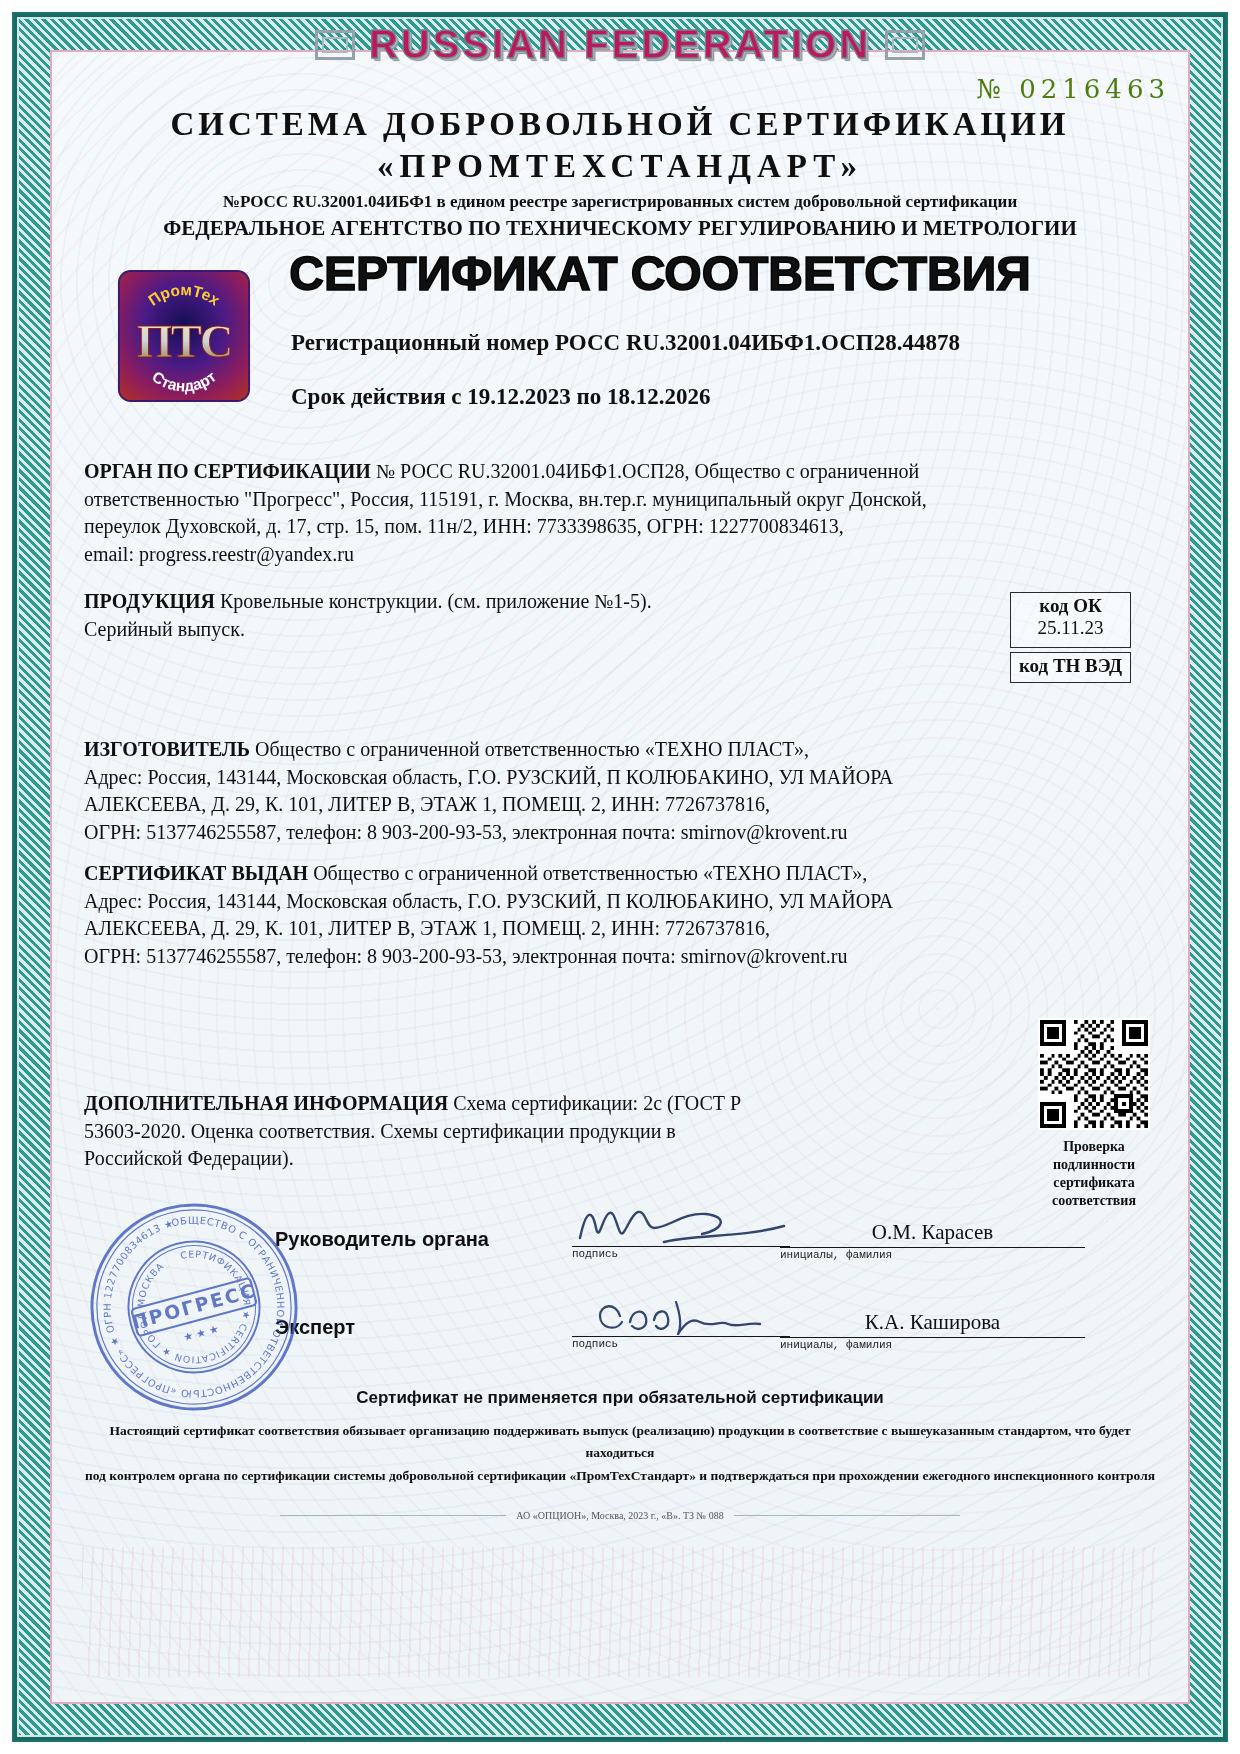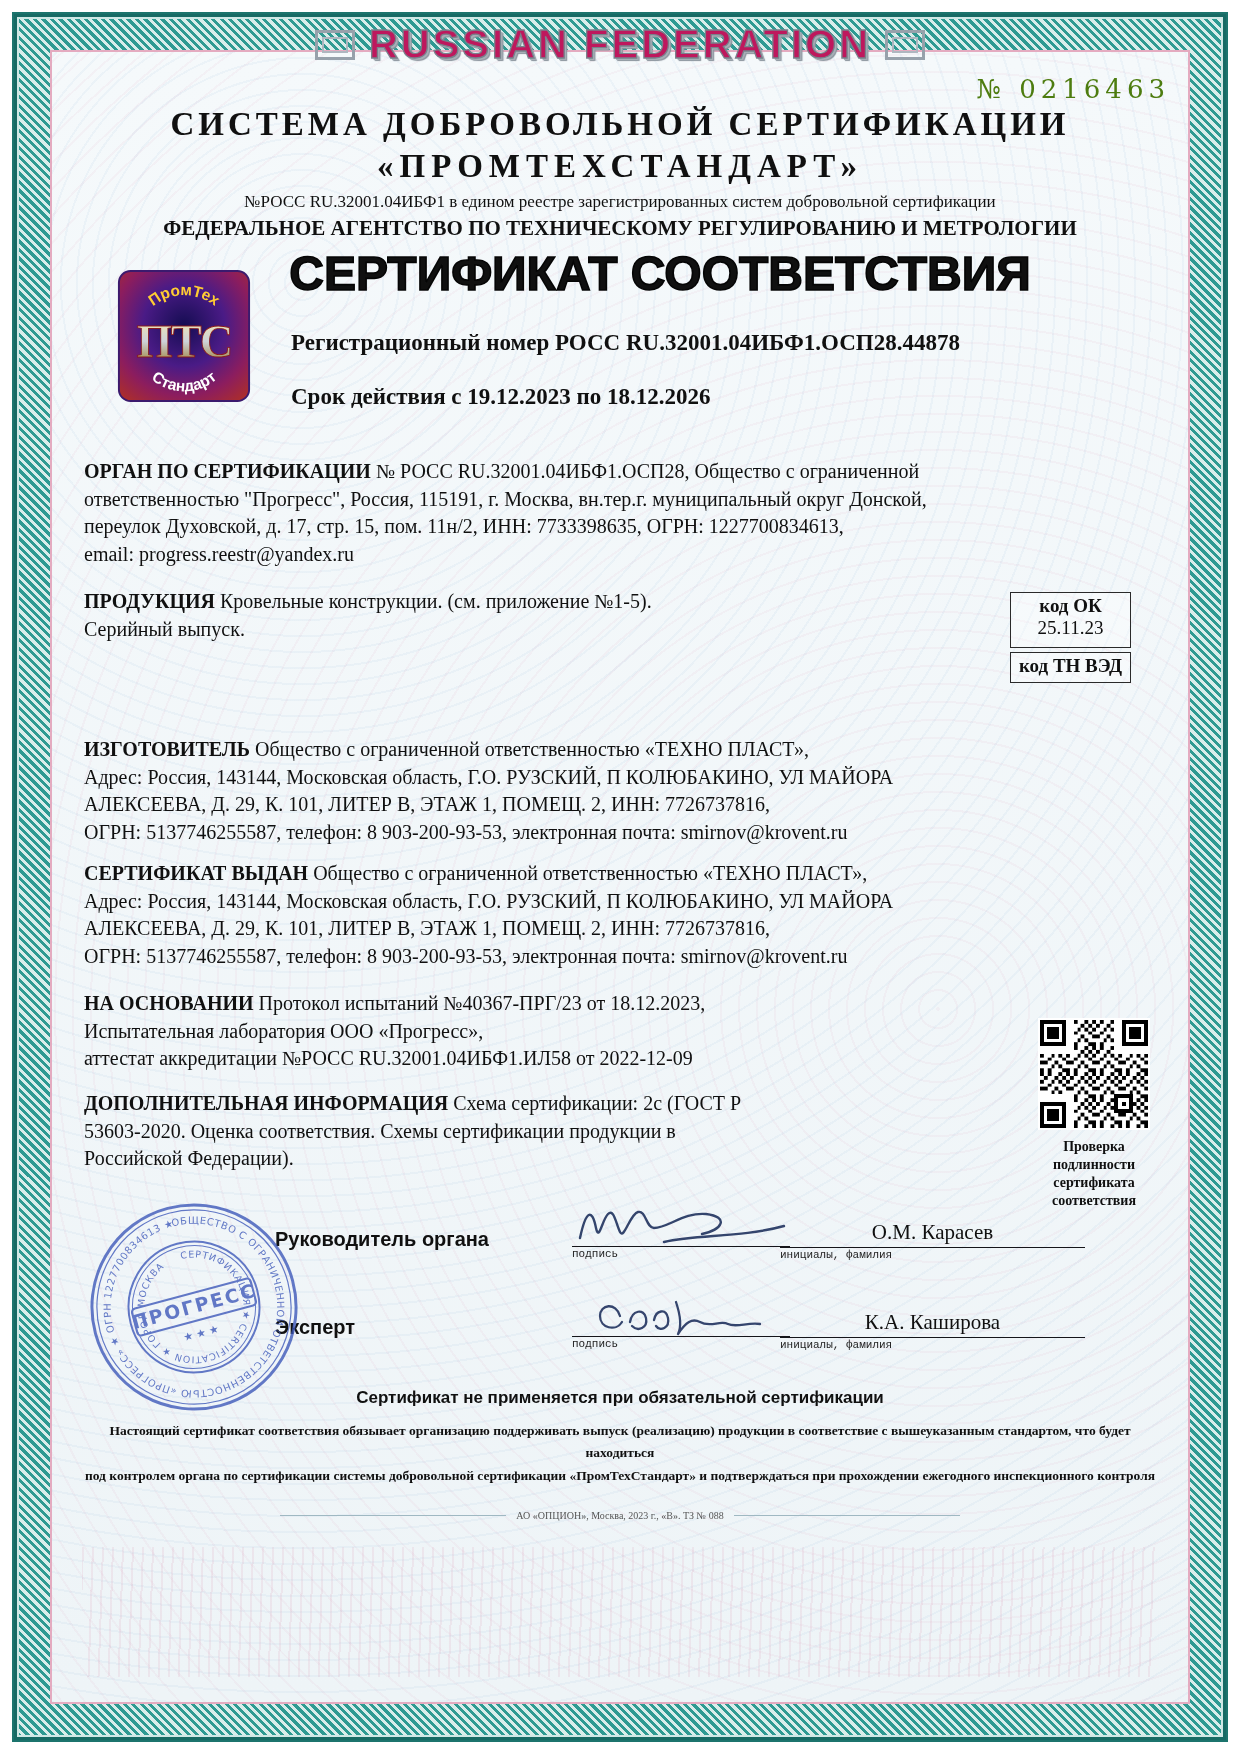--- a/index.html
+++ b/index.html
@@ -20,21 +20,21 @@
     background:repeating-linear-gradient(92deg, rgba(219,139,170,.14) 0 2px, transparent 2px 10px);}
   
   .banner{top:22px;left:0;width:100%;display:flex;justify-content:center;align-items:center;gap:14px;}
   .banner-text{font-family:"Liberation Sans",sans-serif;font-weight:bold;font-size:40px;letter-spacing:3px;
     color:#be185d;-webkit-text-stroke:1.3px #78828c;
     text-shadow:2px 2px 0 #a6aeb6,3px 3px 1px #8a939c;}
   .cert-no{top:74px;right:70px;font-family:"DejaVu Serif",serif;font-size:26px;letter-spacing:5px;color:#4d7c0f;}
   .center{left:0;width:100%;text-align:center;}
   .h-sys{top:106px;font-weight:bold;font-size:33px;letter-spacing:4px;}
   .h-name{top:148px;font-weight:bold;font-size:33px;letter-spacing:6px;}
-  .h-reg{top:192px;font-weight:normal;font-size:17px;}
+  .h-reg{top:192px;font-weight:bold;font-size:17px;}
   .h-agency{top:216px;font-weight:bold;font-size:21px;}
   .doc-title{top:246px;font-family:"Liberation Sans",sans-serif;font-weight:bold;font-size:48px;
     -webkit-text-stroke:1.6px #050505;padding-left:80px;box-sizing:border-box;}
   .regnum{top:330px;left:291px;font-weight:bold;font-size:23px;}
   .validity{top:384px;left:291px;font-weight:bold;font-size:23px;}
   
   .sec{left:84px;font-size:20px;line-height:1.38;}
   .sec b{font-weight:bold;}
   .pre{white-space:pre-line;}
   .codebox{left:1010px;width:121px;border:1.4px solid #2a2a2a;text-align:center;
@@ -153,26 +153,20 @@
   </div>
 
   <div class="abs sec" style="top:860px;width:1072px">
     <b>СЕРТИФИКАТ ВЫДАН</b>
     <span class="pre">Общество с ограниченной ответственностью «ТЕХНО ПЛАСТ»,
 Адрес: Россия, 143144, Московская область, Г.О. РУЗСКИЙ, П КОЛЮБАКИНО, УЛ МАЙОРА
 АЛЕКСЕЕВА, Д. 29, К. 101, ЛИТЕР В, ЭТАЖ 1, ПОМЕЩ. 2, ИНН: 7726737816,
 ОГРН: 5137746255587, телефон: 8 903-200-93-53, электронная почта: smirnov@krovent.ru</span>
   </div>
 
-  <div class="abs sec" style="top:990px;width:830px">
-    <b>НА ОСНОВАНИИ</b>
-    <span class="pre">Протокол испытаний №40367-ПРГ/23 от 18.12.2023,
-Испытательная лаборатория ООО «Прогресс»,
-аттестат аккредитации №РОСС RU.32001.04ИБФ1.ИЛ58 от 2022-12-09</span>
-  </div>
 
   <div class="abs qr-wrap">
     <svg viewBox="0 0 29 29" width="108" height="108" shape-rendering="crispEdges">
       <defs>
         <pattern id="qrp" width="7" height="7" patternUnits="userSpaceOnUse">
           <g fill="#000">
             <rect x="0" y="0" width="1" height="1"></rect>
               <rect x="2" y="0" width="1" height="1"></rect>
               <rect x="5" y="0" width="1" height="1"></rect>
             <rect x="1" y="1" width="1" height="1"></rect>

